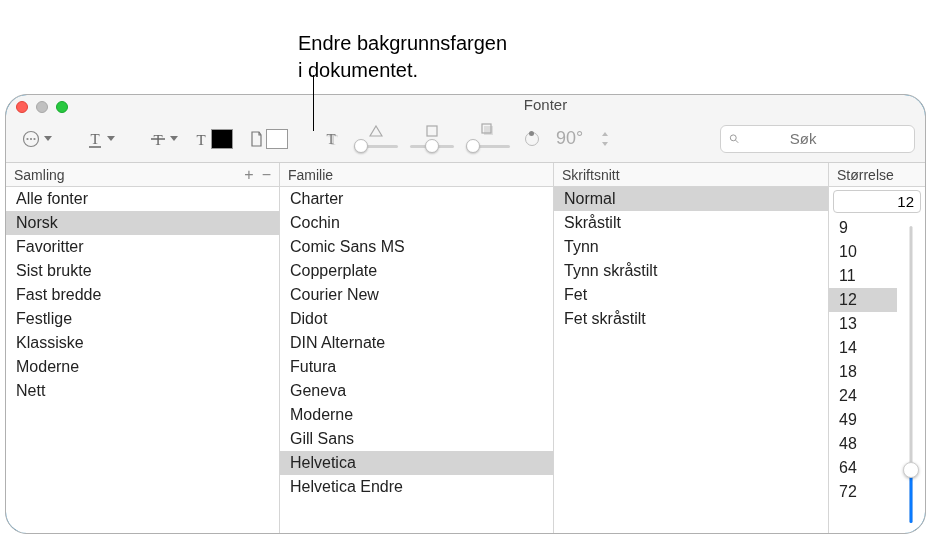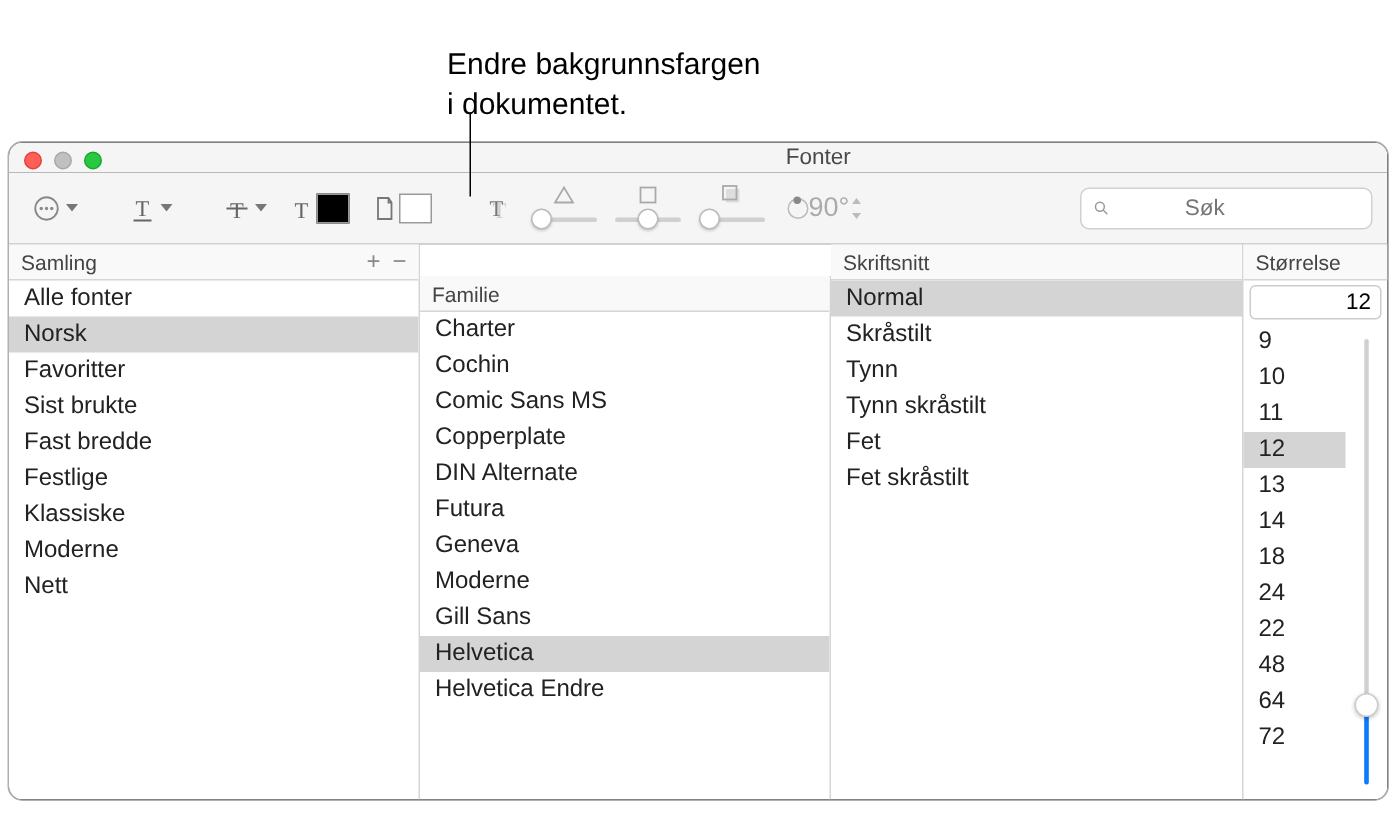--- a/index.html
+++ b/index.html
@@ -29,23 +29,23 @@
       top: 75px;
       width: 1px;
       height: 56px;
       background: #000;
       z-index: 100;
     }
     
     .window {
       margin: 0 5px 5px 5px;
       border: 1px solid #b0b0b0;
-      border-radius: 10px;
+      border-radius: 22px;
       overflow: hidden;
-      background: #000000;
+      background: #0369a1;
       position: relative;
     }
     
     .titlebar {
       position: relative;
       height: 20px;
       background: #f5f5f5;
     }
     .traffic-lights {
       position: absolute;
@@ -148,21 +148,21 @@
     .minislider-icon {
       position: absolute;
       top: 0;
       left: 50%;
       transform: translateX(-50%);
     }
     
     .rotation-group {
       display: flex;
       align-items: center;
-      gap: 0;
+      gap: 17px;
       color: #aaa;
       font-size: 18px;
       margin-left: 8px;
     }
     .rotation-dot {
       width: 14px;
       height: 14px;
       border: 1.5px solid #bbb;
       border-radius: 50%;
       position: relative;
@@ -203,21 +203,21 @@
       height: 370px;
       background: #fff;
     }
     .col {
       border-right: 1px solid #d5d5d5;
       display: flex;
       flex-direction: column;
     }
     .col:last-child { border-right: none; }
     .col-samling { width: 274px; }
-    .col-familie { width: 274px; margin-top: 21px; }
+    .col-familie { width: 274px; }
     .col-typeface { width: 275px; }
     .col-size { width: 98px; flex: 1; }
     
     .col-header {
       height: 24px;
       background: #f9f9f9;
       border-bottom: 1px solid #d5d5d5;
       display: flex;
       align-items: center;
       padding: 0 8px;
@@ -460,20 +460,22 @@
 
     <div class="col col-familie">
       <div class="col-header">
         <span>Familie</span>
       </div>
       <div class="col-body" id="familie-list">
           <div class="list-item">Charter</div>
           <div class="list-item">Cochin</div>
           <div class="list-item">Comic Sans MS</div>
           <div class="list-item">Copperplate</div>
+          <div class="list-item">Courier New</div>
+          <div class="list-item">Didot</div>
           <div class="list-item">DIN Alternate</div>
           <div class="list-item">Futura</div>
           <div class="list-item">Geneva</div>
           <div class="list-item">Moderne</div>
           <div class="list-item">Gill Sans</div>
           <div class="list-item selected">Helvetica</div>
           <div class="list-item">Helvetica Endre</div>
         </div>
     </div>
 
@@ -501,21 +503,21 @@
       <div class="size-body">
         <div class="size-list" id="size-list">
             <div class="list-item">9</div>
             <div class="list-item">10</div>
             <div class="list-item">11</div>
             <div class="list-item selected">12</div>
             <div class="list-item">13</div>
             <div class="list-item">14</div>
             <div class="list-item">18</div>
             <div class="list-item">24</div>
-            <div class="list-item">22</div>
+            <div class="list-item">49</div>
             <div class="list-item">48</div>
             <div class="list-item">64</div>
             <div class="list-item">72</div>
           </div>
         <div class="size-slider-vert">
           <div class="size-slider-track"></div>
           <div class="size-slider-track-fill"></div>
           <div class="size-slider-thumb"></div>
         </div>
       </div>

